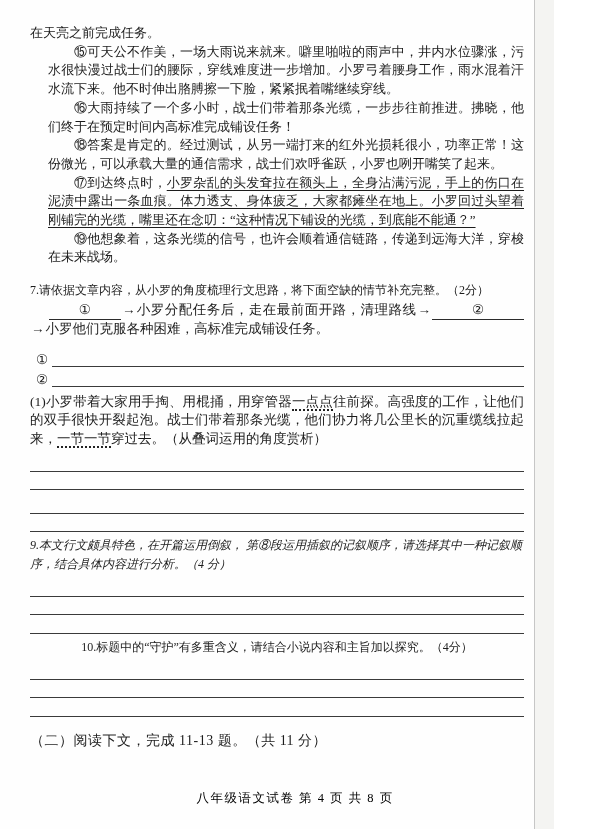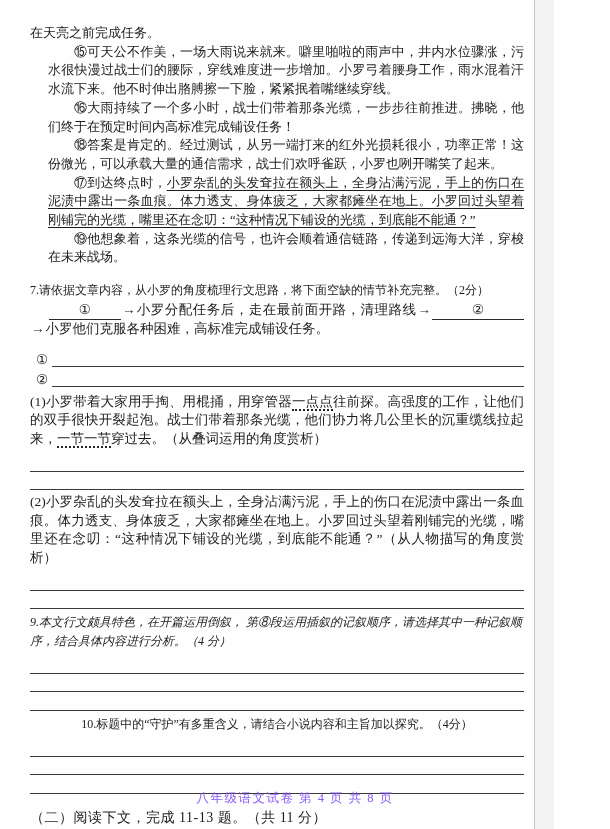--- a/index.html
+++ b/index.html
@@ -42,21 +42,21 @@
   .ansline { height:17.5px; border-bottom:1.4px solid #3a3a3a; }
   .ansline.gap { margin-top:5px; }
   .qtext.after-lines { margin-top:3px; }
 
   .emdot { border-bottom:2px dotted #222; padding-bottom:0; }
 
   .section2 { margin:14px 0 0 0; font-size:14px; line-height:19px; letter-spacing:0.5px; }
 
   .footer {
     position:absolute; bottom:22px; left:0; width:590px; text-align:center;
-    font-size:12.5px; letter-spacing:1.5px; color:#8b5cf6;
+    font-size:12.5px; letter-spacing:1.5px; color:#000000;
   }
 </style>
 </head>
 <body>
 
 <div class="page">
   <div class="edge-strip"></div>
 
   <div class="content">
 
@@ -77,21 +77,20 @@
       <div class="ansrow">
           <span class="num">②</span>
           <span class="rowline"></span>
         </div>
     </div>
 
     <div class="q q8">
       <p class="qtext"><span>(1)小罗带着大家用手掏、用棍捅，用穿管器</span><span class="emdot">一点点</span><span>往前探。高强度的工作，让他们的双手很快开裂起泡。战士们带着那条光缆，他们协力将几公里长的沉重缆线拉起来，</span><span class="emdot">一节一节</span><span>穿过去。（从叠词运用的角度赏析）</span></p>
       <div class="ansline gap"></div>
       <div class="ansline"></div>
-      <p class="qtext after-lines">(2)小罗杂乱的头发耷拉在额头上，全身沾满污泥，手上的伤口在泥渍中露出一条血痕。体力透支、身体疲乏，大家都瘫坐在地上。小罗回过头望着刚铺完的光缆，嘴里还在念叨：“这种情况下铺设的光缆，到底能不能通？”（从人物描写的角度赏析）</p>
       <div class="ansline gap"></div>
       <div class="ansline"></div>
     </div>
 
     <div class="q q9">
       <p class="qlabel">9.本文行文颇具特色，在开篇运用倒叙， 第⑧段运用插叙的记叙顺序，请选择其中一种记叙顺序，结合具体内容进行分析。（4 分）</p>
       <div class="ansline gap"></div>
       <div class="ansline"></div>
       <div class="ansline"></div>
     </div>

